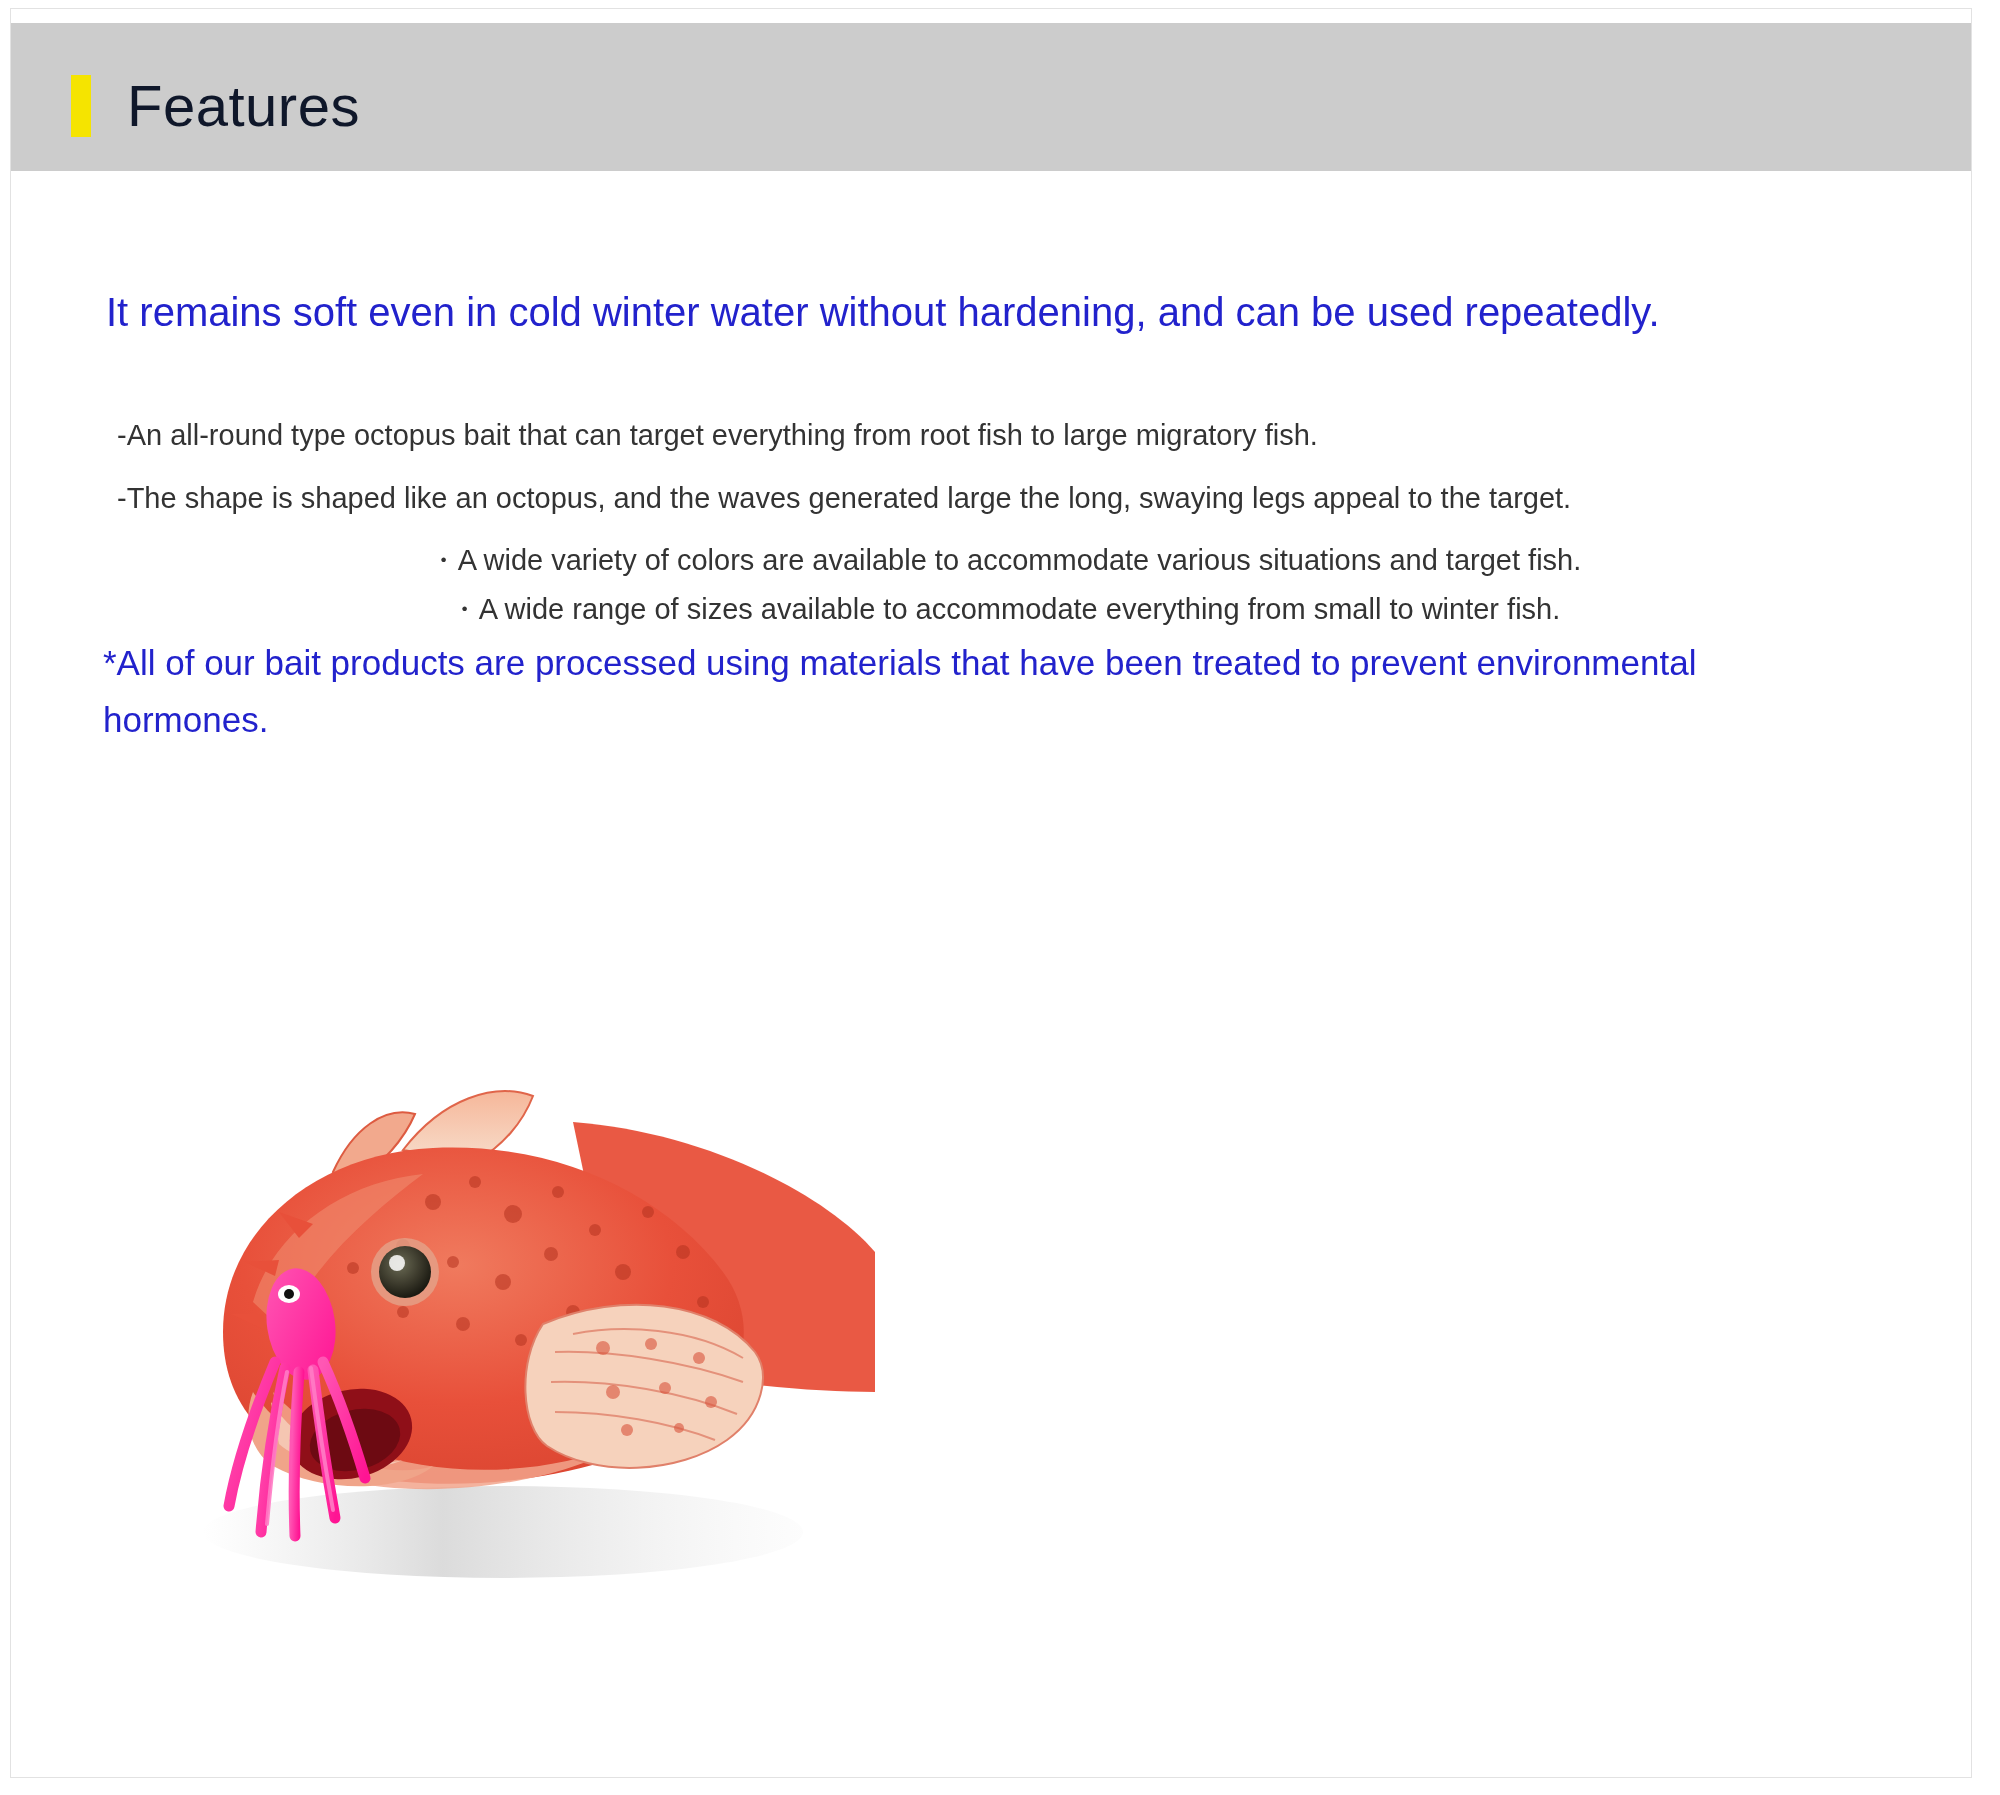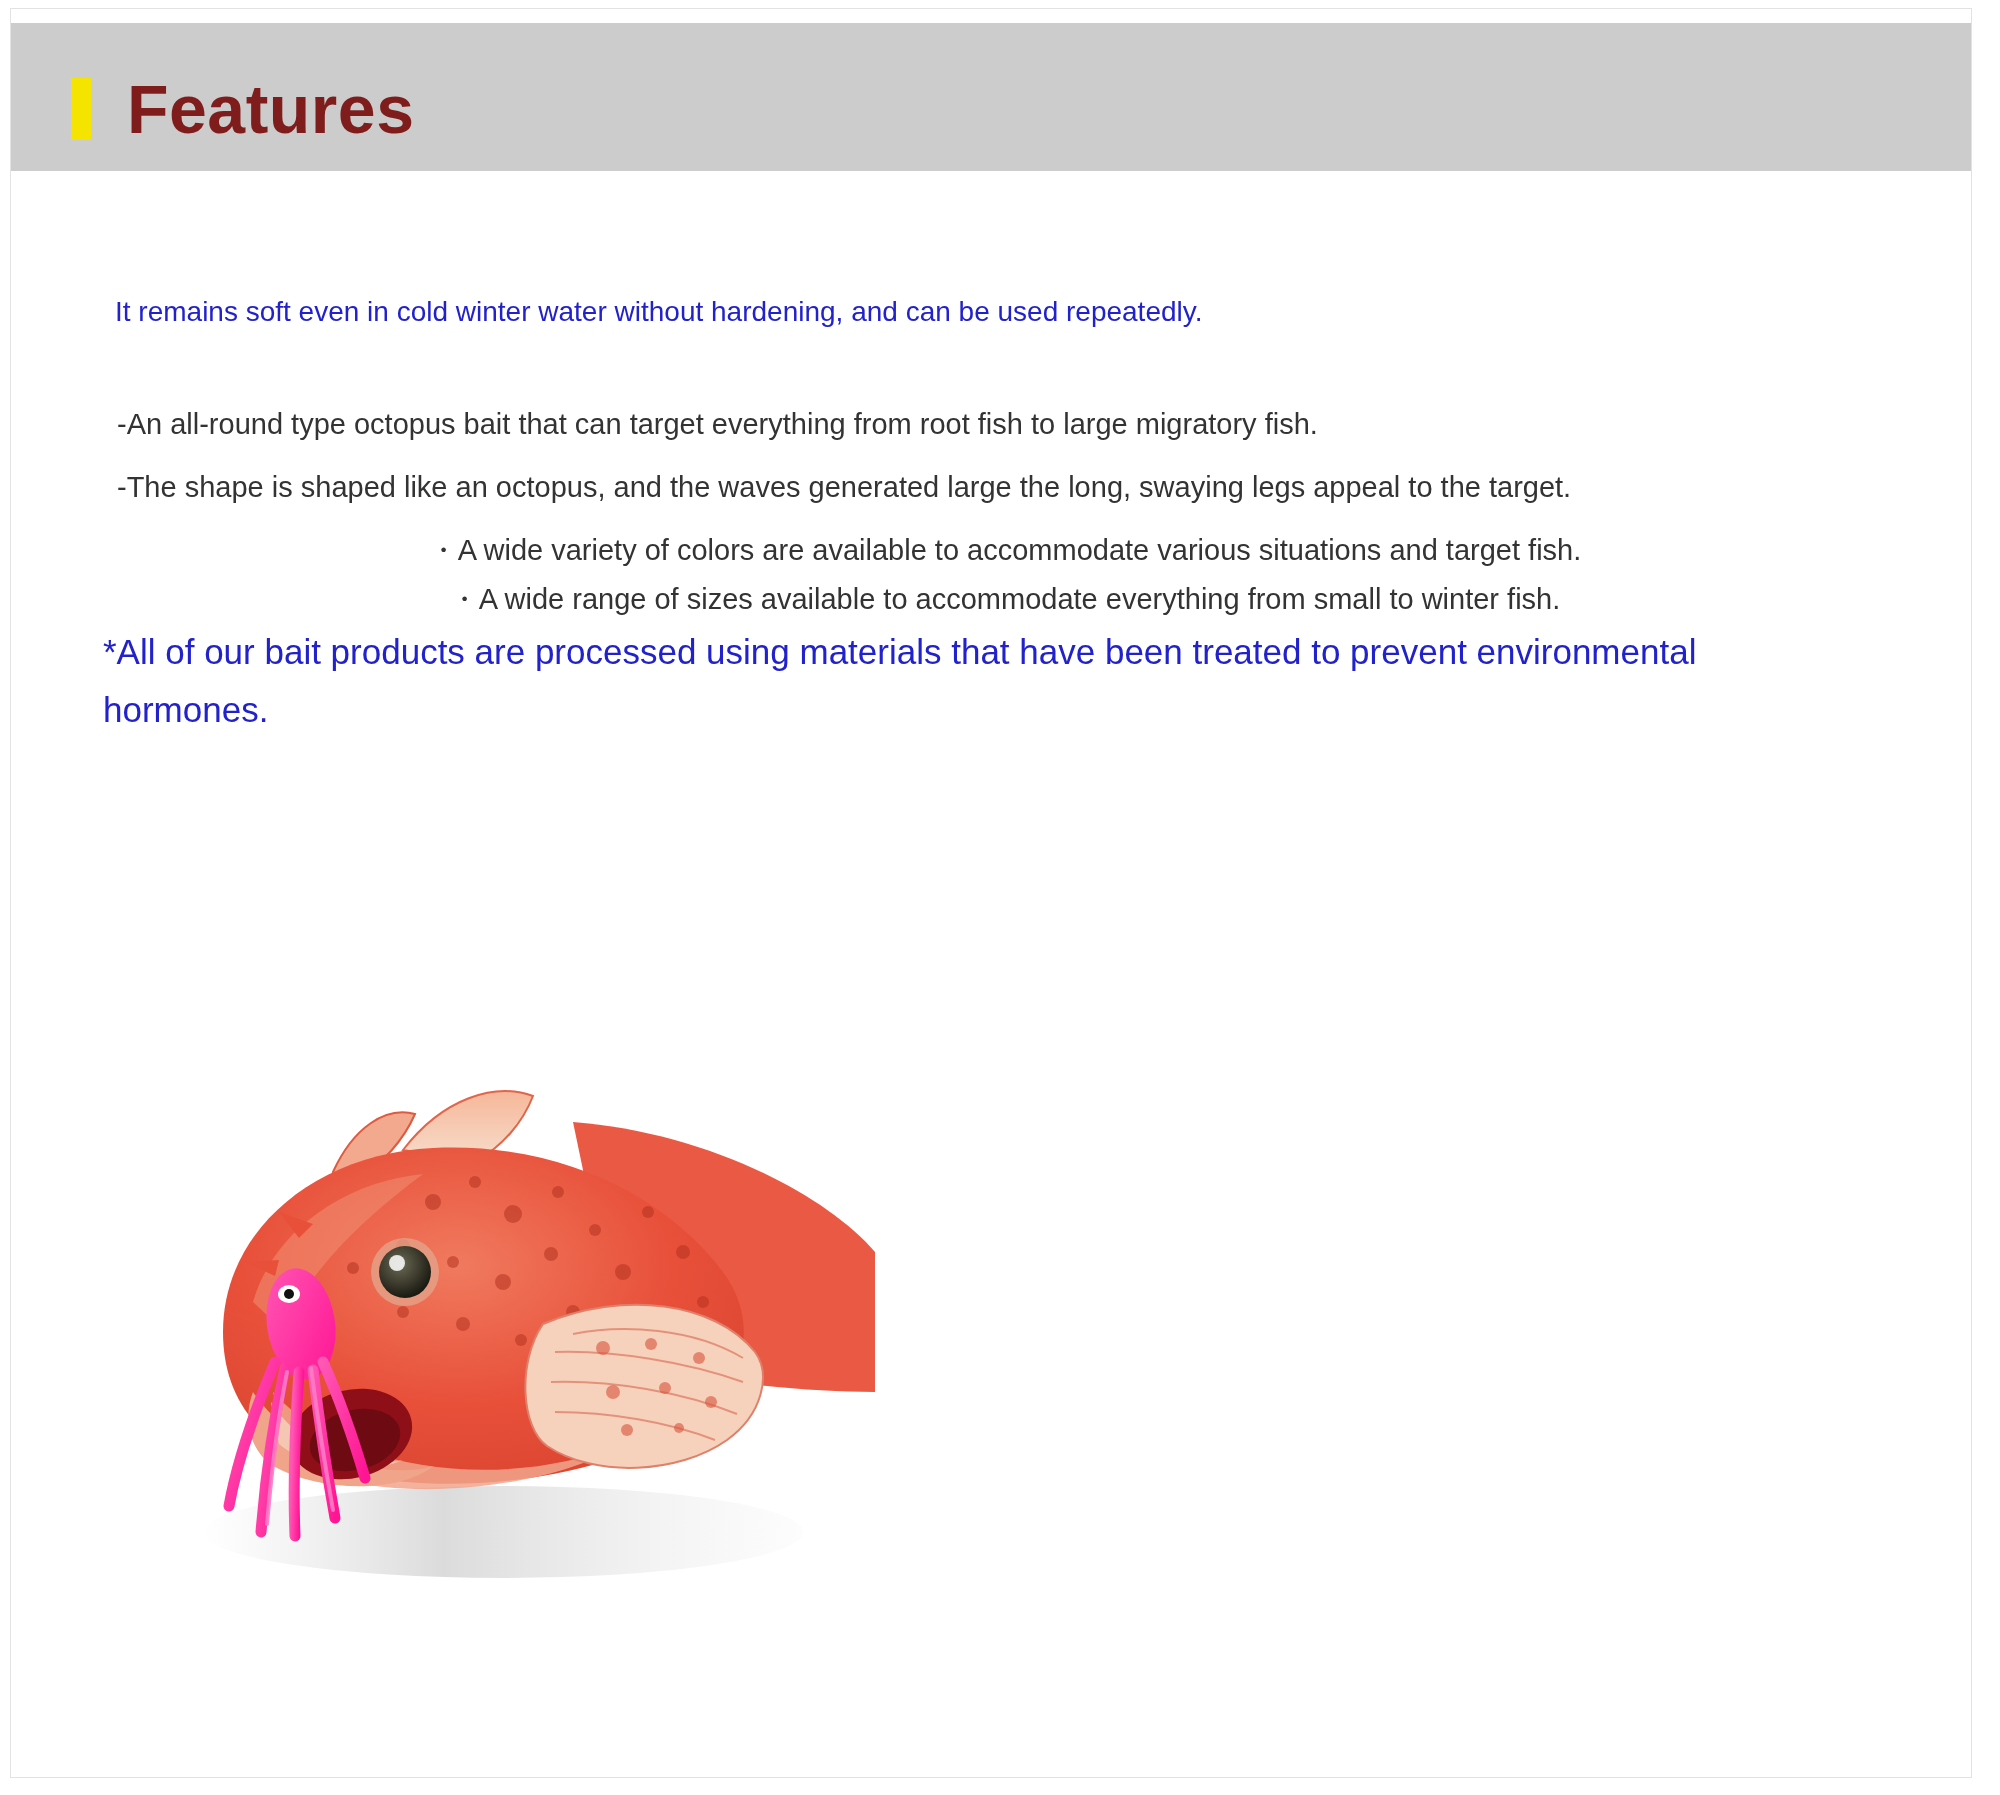--- a/index.html
+++ b/index.html
@@ -41,40 +41,40 @@
     display: flex;
     align-items: center;
   }
   .accent-bar {
     width: 20px;
     height: 62px;
     background: #f5e400;
     margin-right: 36px;
   }
   .header-title {
-    font-size: 68px;
-    font-weight: bold;
-    color: #7f1d1d;
+    font-size: 58px;
+    font-weight: normal;
+    color: #0f172a;
     letter-spacing: 0.5px;
     line-height: 1;
   }
   
   .content {
     position: absolute;
     left: 92px;
     top: 268px;
     width: 1800px;
   }
   .lead {
-    font-size: 28px;
+    font-size: 40px;
     line-height: 1.62;
     color: #2222cc;
     font-weight: 400;
     max-width: 1730px;
-    margin: 12px;
+    margin: 3px;
   }
   .body-block {
     margin-top: 66px;
     font-size: 29px;
     line-height: 1.68;
     color: #333333;
     max-width: 1790px;
   }
   .body-line {
     margin: 14px;

